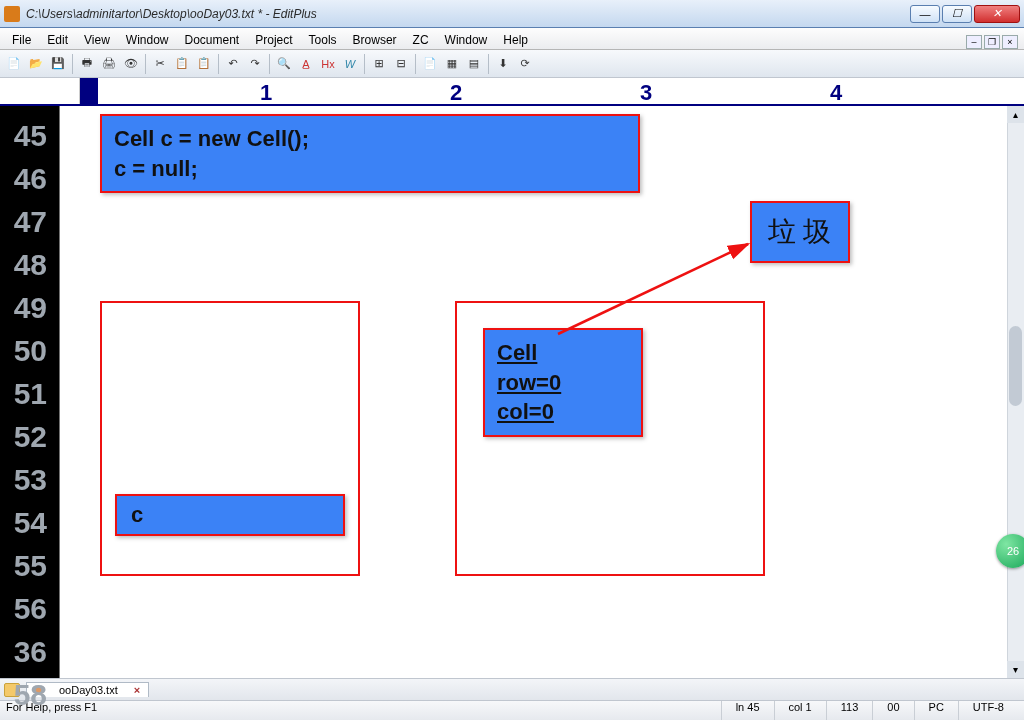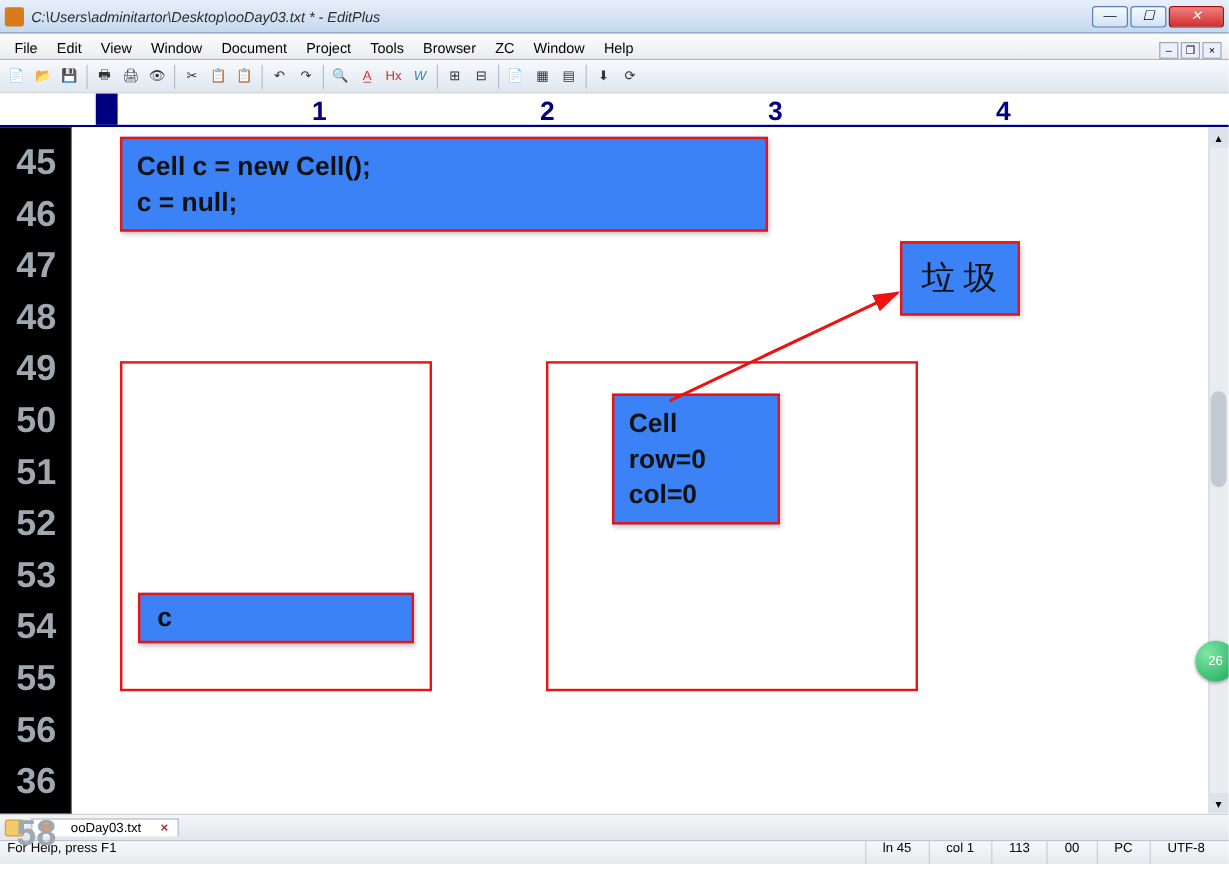--- a/index.html
+++ b/index.html
@@ -140,21 +140,21 @@
   <div class="canvas">
     <div class="cursor-mark"></div>
 
     <div class="ybox" style="left:40px; top:8px; width:540px; white-space:pre;">Cell c = new Cell();
 c = null;</div>
 
     <div class="box" style="left:40px; top:195px; width:260px; height:275px;"></div>
     <div class="ybox" style="left:55px; top:388px; width:230px; padding:4px 14px;">c</div>
 
     <div class="box" style="left:395px; top:195px; width:310px; height:275px;"></div>
-    <div class="ybox" style="left:450px; top:222px; width:140px; white-space:pre;">Cell
+    <div class="ybox" style="left:423px; top:222px; width:160px; white-space:pre;text-decoration:underline;">Cell
 row=0
 col=0</div>
 
     <div class="ybox" style="left:690px; top:95px; width:100px; padding:10px 16px; font:28px 'SimSun',serif;">垃 圾</div>
 
     <svg class="arrow-svg" style="left:0;top:0;width:900px;height:500px">
       <defs>
           <marker id="ah" markerWidth="10" markerHeight="10" refX="8" refY="3" orient="auto">
             <path d="M0,0 L9,3 L0,6 Z" fill="#e11"></path>
           </marker>

